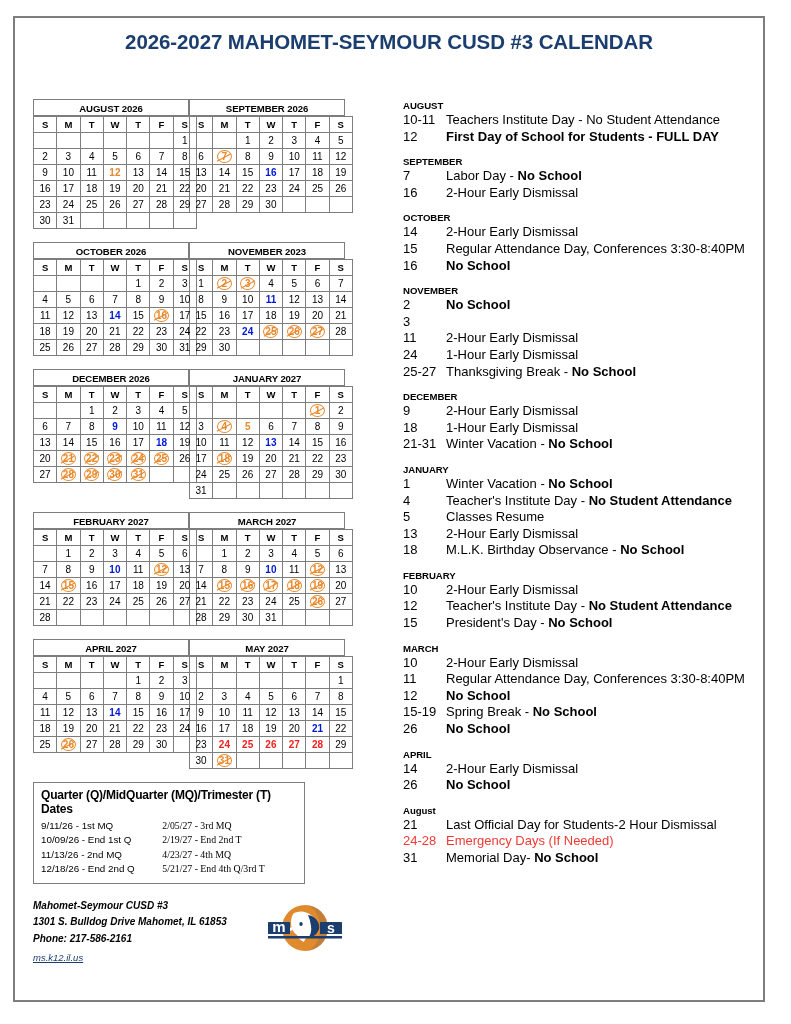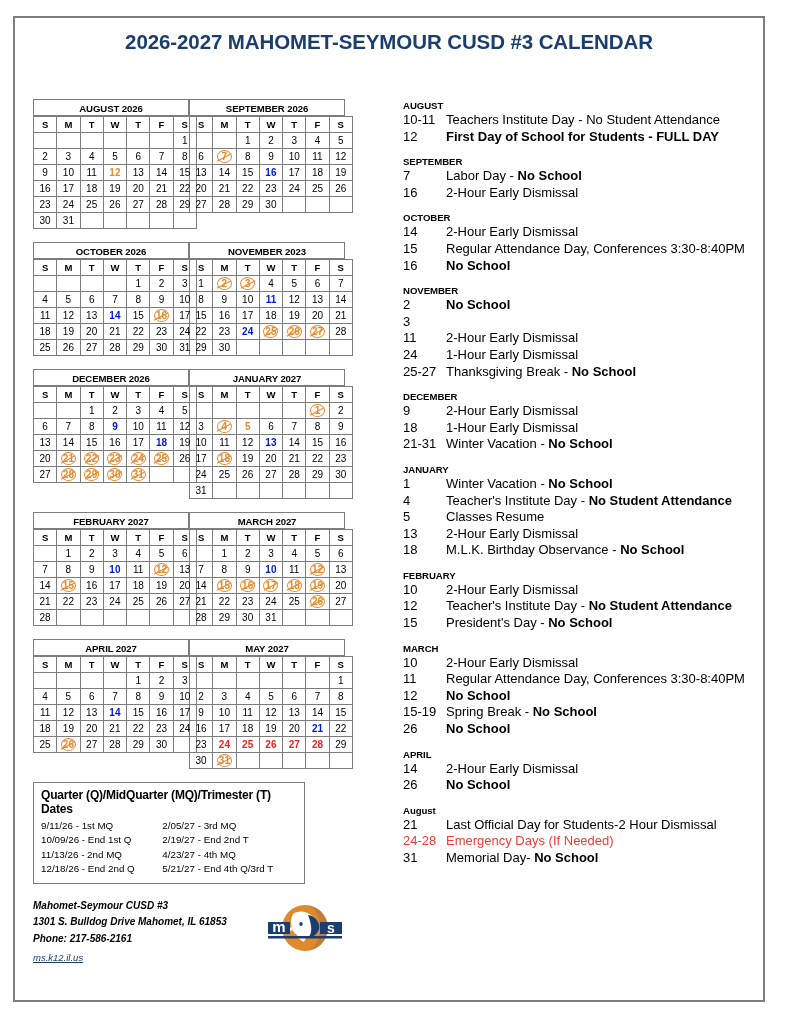--- a/index.html
+++ b/index.html
@@ -142,21 +142,21 @@
     font-weight: bold;
     margin-bottom: 3px;
     letter-spacing: -0.2px;
   }
   .qrow {
     display: flex;
     font-size: 9.8px;
     line-height: 14.4px;
   }
   .qrow .c1 { width: 126px; }
-  .qrow .c2 { width: 140px; }
+  .qrow .c2 { width: 140px; font-family: Liberation Serif, serif; }
 
   
   .footer {
     position: relative;
     margin-top: 14px;
     width: 330px;
     height: 80px;
   }
   .fl {
     font-size: 10px;

